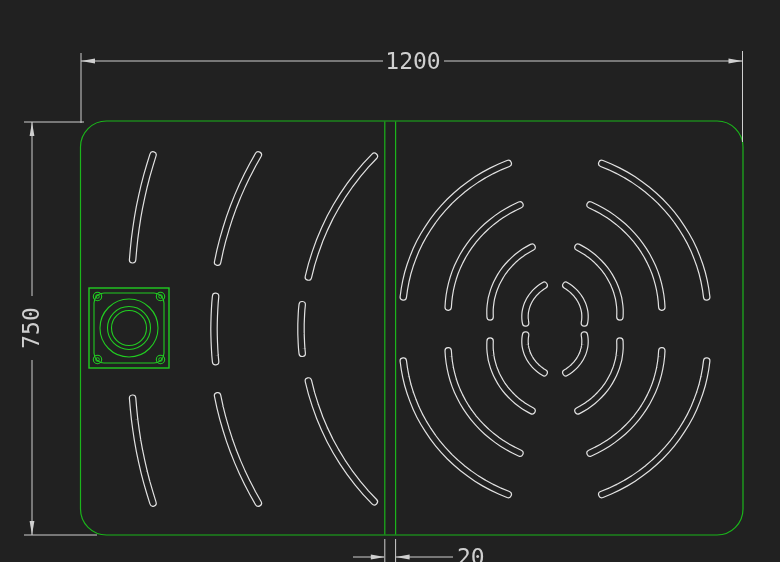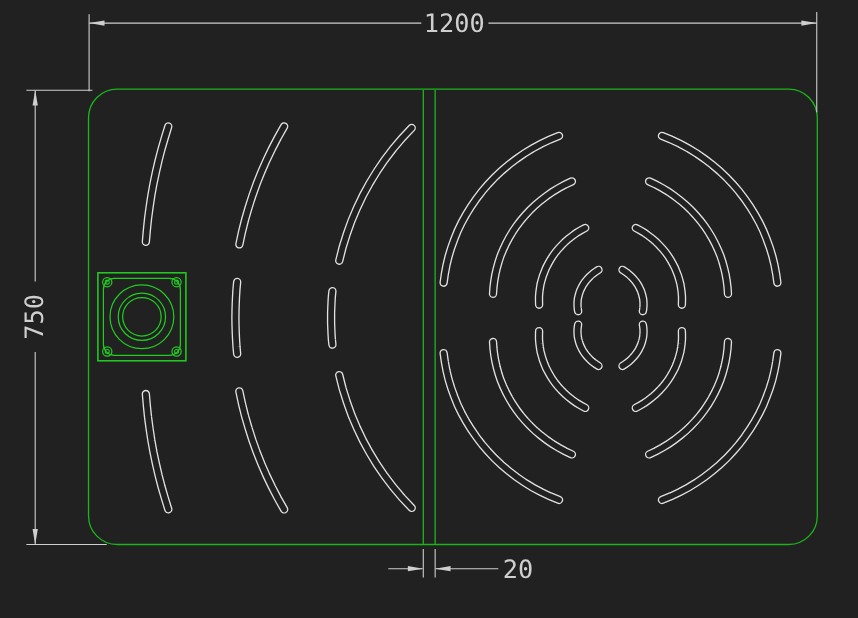--- a/index.html
+++ b/index.html
@@ -1,16 +1,16 @@
 <!DOCTYPE html>
 <html><head>
 <meta charset="utf-8">
 <style>
   html,body{margin:0;padding:0;width:780px;height:562px;overflow:hidden;background:#212121;}
-  #stage{position:relative;width:780px;height:504px;background:#212121;}
+  #stage{position:relative;width:780px;height:504px;background:#212121;margin-top:40px;}
   svg{display:block;}
   .dimtext{font-family:"DejaVu Sans Mono", monospace;font-size:23px;fill:#cfcfcf;}
 </style>
 </head>
 <body>
 
 <div id="stage">
   <svg id="cad" width="780" height="562" viewBox="0 0 780 562" xmlns="http://www.w3.org/2000/svg">
     <g id="panel-layer">
         <rect x="80.5" y="81" width="662.5" height="414" rx="26" fill="none" stroke="#1bb51b" stroke-width="1.2"></rect>

